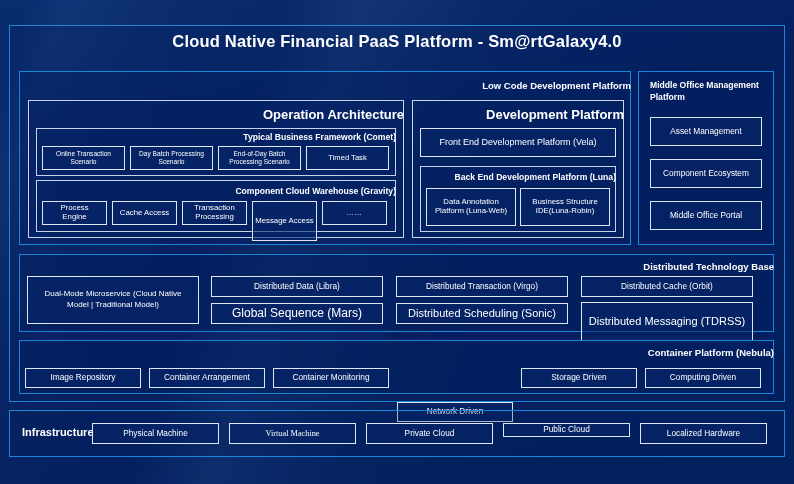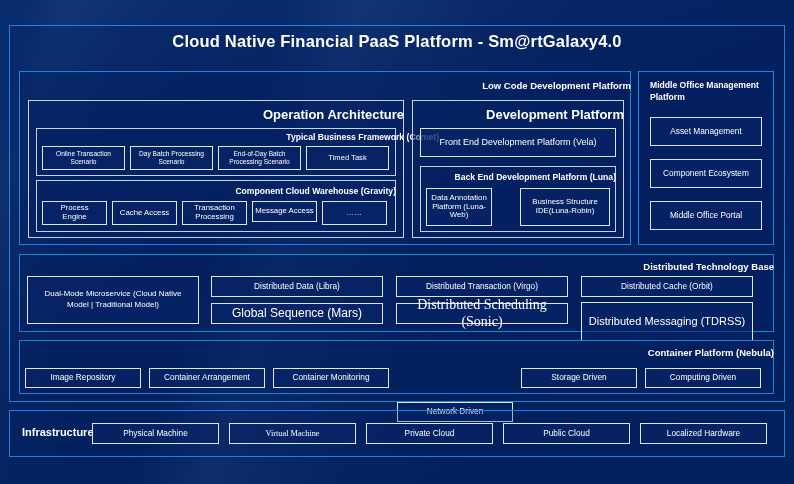--- a/index.html
+++ b/index.html
@@ -65,21 +65,21 @@
   }
 
   
   #lowcode-panel{left:19px;top:71px;width:612px;height:174px;}
   #lowcode-title{top:80px;left:19px;width:612px;font-size:9.5px;}
 
   #op-arch{left:28px;top:100px;width:376px;height:138px;}
   #op-arch-title{top:107px;left:28px;width:376px;font-size:13px;}
 
   #tbf{left:36px;top:128px;width:360px;height:48px;}
-  #tbf-title{top:132px;left:36px;width:403px;font-size:8.6px;}
+  #tbf-title{top:132px;left:36px;width:360px;font-size:8.6px;}
 
   #ccw{left:36px;top:180px;width:360px;height:52px;}
   #ccw-title{top:186px;left:36px;width:360px;font-size:8.6px;}
 
   #dev-plat{left:412px;top:100px;width:212px;height:138px;}
   #dev-plat-title{top:107px;left:412px;width:212px;font-size:13px;}
 
   #frontend-box{left:420px;top:128px;width:196px;height:29px;
       display:flex;align-items:center;justify-content:center;font-size:9px;}
   #backend-box{left:420px;top:166px;width:196px;height:66px;}
@@ -133,64 +133,64 @@
   <div class="chip" style="left:42px;top:146px;width:83px;height:24px;font-size:6.6px;padding:0 3px;">Online Transaction Scenario</div>
   <div class="chip" style="left:130px;top:146px;width:83px;height:24px;font-size:6.6px;padding:0 3px;">Day Batch Processing Scenario</div>
   <div class="chip" style="left:218px;top:146px;width:83px;height:24px;font-size:6.6px;padding:0 3px;">End-of-Day Batch Processing Scenario</div>
   <div class="chip" style="left:306px;top:146px;width:83px;height:24px;font-size:7.6px;padding:0 3px;">Timed Task</div>
 
   <div id="ccw" class="subpanel"></div>
   <div id="ccw-title" class="hdr">Component Cloud Warehouse (Gravity)</div>
   <div class="chip" style="left:42px;top:201px;width:65px;height:24px;font-size:7.8px;padding:0 10px;">Process Engine</div>
   <div class="chip" style="left:112px;top:201px;width:65px;height:24px;font-size:7.8px;padding:0 2px;">Cache Access</div>
   <div class="chip" style="left:182px;top:201px;width:65px;height:24px;font-size:7.8px;padding:0 2px;">Transaction Processing</div>
-  <div class="chip" style="left:252px;top:201px;width:65px;height:21px;font-size:7.8px;padding:5px 2px;text-align:right;">Message Access</div>
+  <div class="chip" style="left:252px;top:201px;width:65px;height:40px;font-size:7.8px;padding:5px 2px;text-align:right;">Message Access</div>
   <div class="chip" style="left:322px;top:201px;width:65px;height:24px;font-size:7.5px;padding:0 2px;letter-spacing:.5px;">……</div>
 
   <div id="dev-plat" class="subpanel"></div>
   <div id="dev-plat-title" class="hdr">Development Platform</div>
 
   <div id="frontend-box" class="chip">Front End Development Platform (Vela)</div>
 
   <div id="backend-box" class="subpanel"></div>
   <div id="backend-title" class="hdr">Back End Development Platform (Luna)</div>
-  <div class="chip" style="left:426px;top:188px;width:66px;height:38px;font-size:7.8px;padding:16px 3px;">Data Annotation Platform (Luna-Web)</div>
+  <div class="chip" style="left:426px;top:188px;width:90px;height:38px;font-size:7.8px;padding:16px 3px;">Data Annotation Platform (Luna-Web)</div>
   <div class="chip" style="left:520px;top:188px;width:90px;height:38px;font-size:7.8px;padding:0 3px;">Business Structure IDE(Luna-Robin)</div>
 
   <div id="middle-office" class="panel"></div>
   <div id="mo-title">Middle Office Management Platform</div>
   <div class="chip" style="left:650px;top:117px;width:112px;height:29px;font-size:8.3px;">Asset Management</div>
   <div class="chip" style="left:650px;top:159px;width:112px;height:29px;font-size:8.3px;">Component Ecosystem</div>
   <div class="chip" style="left:650px;top:201px;width:112px;height:29px;font-size:8.3px;">Middle Office Portal</div>
 
   <div id="dtb-panel" class="panel"></div>
   <div id="dtb-title" class="hdr">Distributed Technology Base</div>
 
   <div class="chip" style="left:27px;top:276px;width:172px;height:48px;font-size:8px;padding:0 5px;line-height:1.35;">Dual-Mode Microservice (Cloud Native Model | Traditional Model)</div>
 
   <div class="chip" style="left:396px;top:276px;width:172px;height:21px;font-size:8.3px;">Distributed Transaction (Virgo)</div>
   <div class="chip" style="left:211px;top:276px;width:172px;height:21px;font-size:8.3px;">Distributed Data (Libra)</div>
   <div class="chip" style="left:581px;top:276px;width:172px;height:21px;font-size:8.3px;">Distributed Cache (Orbit)</div>
 
   <div class="chip" style="left:211px;top:303px;width:172px;height:21px;font-size:12px;">Global Sequence (Mars)</div>
-  <div class="chip" style="left:396px;top:303px;width:172px;height:21px;font-size:14px;font-family:Liberation Serif, serif;">Distributed Scheduling (Sonic)</div>
+  <div class="chip" style="left:396px;top:303px;width:172px;height:21px;font-size:11px;">Distributed Scheduling (Sonic)</div>
   <div class="chip" style="left:581px;top:302px;width:172px;height:39px;font-size:11px;">Distributed Messaging (TDRSS)</div>
 
   <div id="cp-panel" class="panel"></div>
   <div id="cp-title" class="hdr">Container Platform (Nebula)</div>
 
   <div class="chip" style="left:25px;top:368px;width:116px;height:20px;font-size:8.3px;">Image Repository</div>
   <div class="chip" style="left:149px;top:368px;width:116px;height:20px;font-size:8.3px;">Container Arrangement</div>
   <div class="chip" style="left:273px;top:368px;width:116px;height:20px;font-size:8.3px;">Container Monitoring</div>
   <div class="chip" style="left:397px;top:368px;width:116px;height:20px;font-size:8.3px;margin-top:34px;">Network Driven</div>
   <div class="chip" style="left:521px;top:368px;width:116px;height:20px;font-size:8.3px;">Storage Driven</div>
   <div class="chip" style="left:645px;top:368px;width:116px;height:20px;font-size:8.3px;">Computing Driven</div>
 
   <div id="infra-panel"></div>
   <div id="infra-label">Infrastructure</div>
 
   <div class="chip" style="left:92px;top:423px;width:127px;height:21px;font-size:8.3px;">Physical Machine</div>
   <div class="chip" style="left:229px;top:423px;width:127px;height:21px;font-size:8.3px;font-family:Liberation Serif, serif;">Virtual Machine</div>
   <div class="chip" style="left:366px;top:423px;width:127px;height:21px;font-size:8.3px;">Private Cloud</div>
-  <div class="chip" style="left:503px;top:423px;width:127px;height:21px;font-size:8.3px;">Public Cloud</div>
+  <div class="chip" style="left:503px;top:423px;width:127px;height:14px;font-size:8.3px;">Public Cloud</div>
   <div class="chip" style="left:640px;top:423px;width:127px;height:21px;font-size:8.3px;">Localized Hardware</div>
 
 </div>
 
 </body></html>

